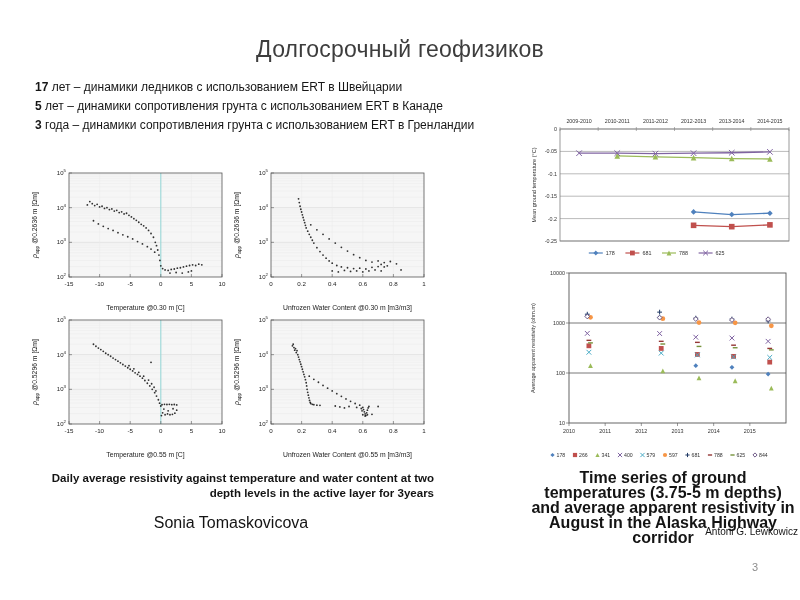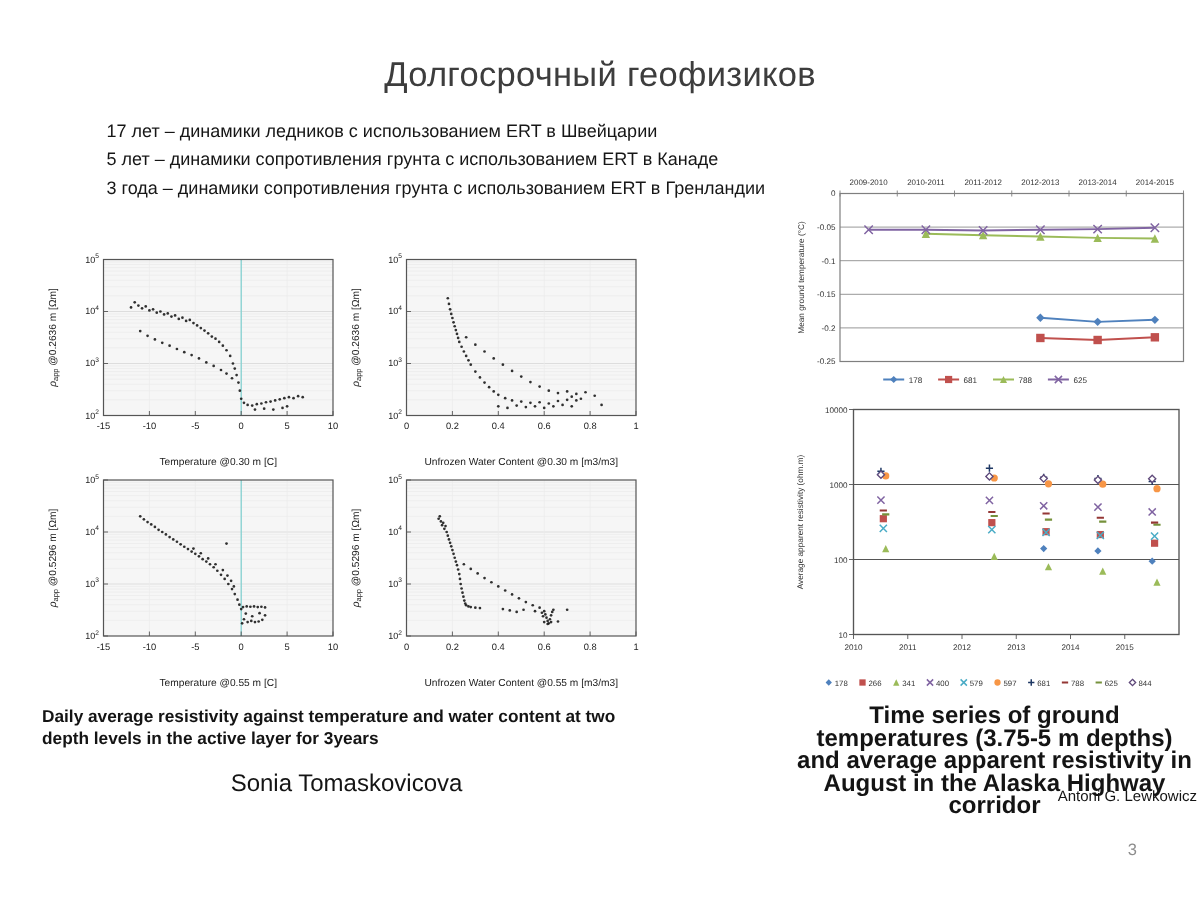--- a/index.html
+++ b/index.html
@@ -2,25 +2,25 @@
 <html><head>
 <meta charset="utf-8">
 <style>
   html,body{margin:0;padding:0;background:#e9e9e9;}
   .slide{position:relative;width:800px;height:600px;background:#ffffff;overflow:hidden;
          font-family:"Liberation Sans",sans-serif;box-shadow:0 0 4px rgba(0,0,0,.25);}
   .title{position:absolute;top:36px;left:0;width:100%;text-align:center;font-size:23px;
          font-weight:400;color:#3d3d3d;letter-spacing:.2px;}
   .bullets{position:absolute;left:35px;top:78px;font-size:12px;color:#161616;line-height:19px;}
   .bullet span{white-space:pre-wrap;}
-  .bullet b{font-weight:400;margin-left:36px;}
+  .bullet b{font-weight:700;}
   .figL{position:absolute;left:28px;top:167px;width:404px;height:294px;
         display:grid;grid-template-columns:1fr 1fr;grid-template-rows:1fr 1fr;background:#fff;}
   .mchart{width:202px;height:147px;}
-  .capL{position:absolute;left:28px;top:471px;width:406px;text-align:left;font-weight:700;
+  .capL{position:absolute;left:28px;top:471px;width:406px;text-align:right;font-weight:700;
         font-size:11.5px;color:#141414;line-height:15px;}
   .authL{position:absolute;left:28px;top:514px;width:406px;text-align:center;font-weight:400;
         font-size:16px;color:#141414;}
   .chTemp{position:absolute;left:529px;top:103px;width:266px;height:160px;}
   .chRes{position:absolute;left:527px;top:265px;width:271px;height:198px;}
   .capR{position:absolute;left:528px;top:470px;width:270px;text-align:center;font-weight:700;
         font-size:16px;color:#141414;line-height:15px;}
   .authR{position:absolute;left:528px;top:526px;width:270px;text-align:right;font-weight:400;
         font-size:10px;color:#141414;}
   .footer{position:absolute;left:268px;top:556px;width:234px;text-align:center;color:#8d8d8d;

